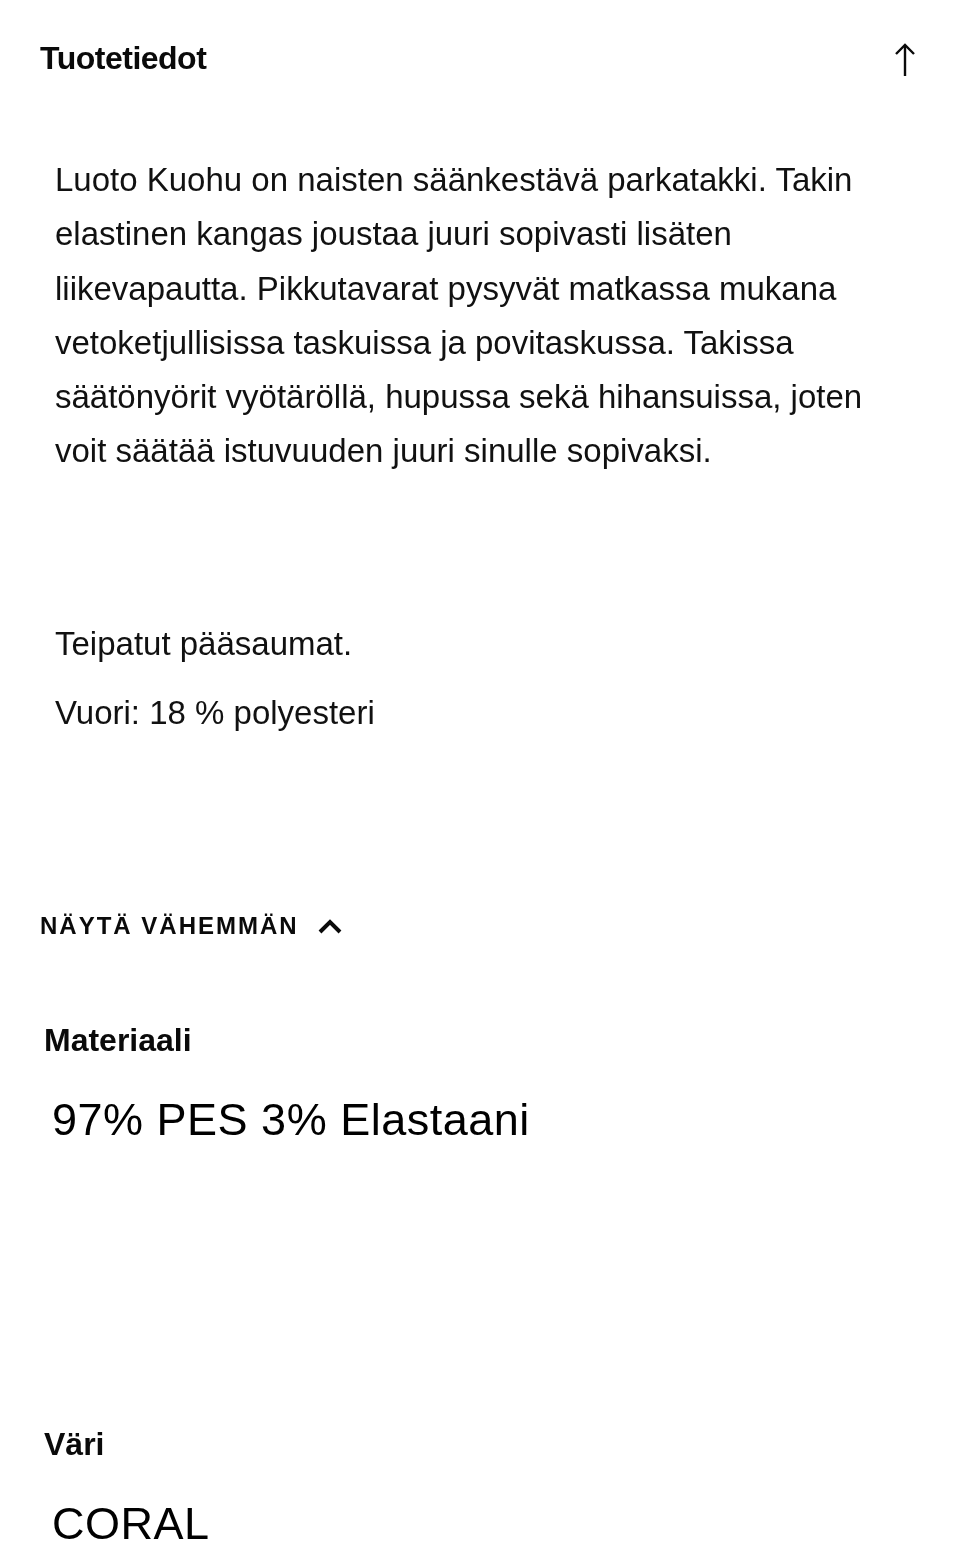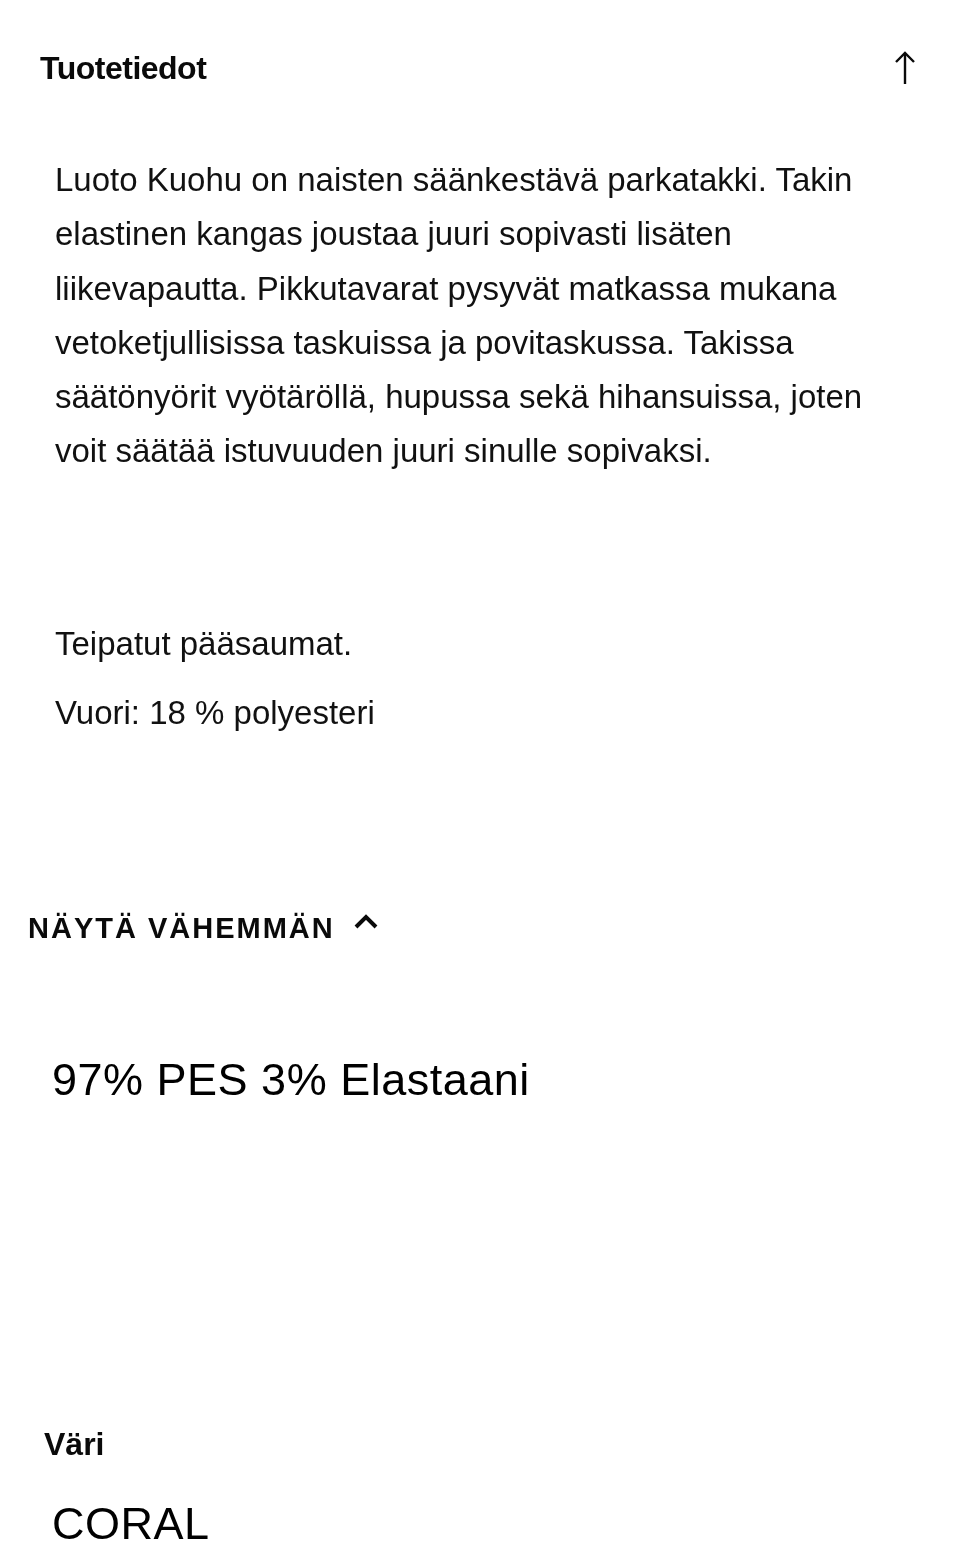--- a/index.html
+++ b/index.html
@@ -15,21 +15,21 @@
       overflow: hidden;
       font-family: "Liberation Sans", sans-serif;
     }
     .header {
       position: absolute;
       left: 40px;
       right: 40px;
       top: 40px;
       height: 56px;
       display: flex;
-      align-items: center;
+      align-items: flex-start;
       justify-content: space-between;
     }
     .header-title {
       font-size: 32px;
       font-weight: bold;
       letter-spacing: -0.5px;
       color: #0a0a0a;
     }
     .collapse-arrow {
       width: 30px;
@@ -49,26 +49,26 @@
       color: #111111;
     }
     .description p {
       margin: 15px;
     }
     .description .spacer {
       height: 54px;
     }
     .show-less {
       position: absolute;
-      left: 28px;
+      left: 40px;
       top: 912px;
       display: flex;
-      align-items: flex-start;
+      align-items: center;
       gap: 18px;
-      font-size: 29px;
+      font-size: 24px;
       font-weight: bold;
       letter-spacing: 2px;
       color: #0a0a0a;
       cursor: pointer;
     }
     .show-less svg { display: block; }
     .attr-block {
       position: absolute;
       left: 44px;
     }
@@ -115,20 +115,21 @@
 </div>
 
 <div class="show-less">
   <span>NÄYTÄ VÄHEMMÄN</span>
   <svg width="26" height="18" viewBox="0 0 26 18">
     <polyline points="3,15 13,5 23,15" fill="none" stroke="#0a0a0a" stroke-width="4"></polyline>
   </svg>
 </div>
 
 <div class="attr-block" id="attr-material">
+  <p class="attr-label">Materiaali</p>
   <p class="attr-value">97% PES 3% Elastaani</p>
 </div>
 
 <div class="attr-block" id="attr-wash">
 </div>
 
 <div class="attr-block" id="attr-color">
   <p class="attr-label">Väri</p>
   <p class="attr-value">CORAL</p>
 </div>

